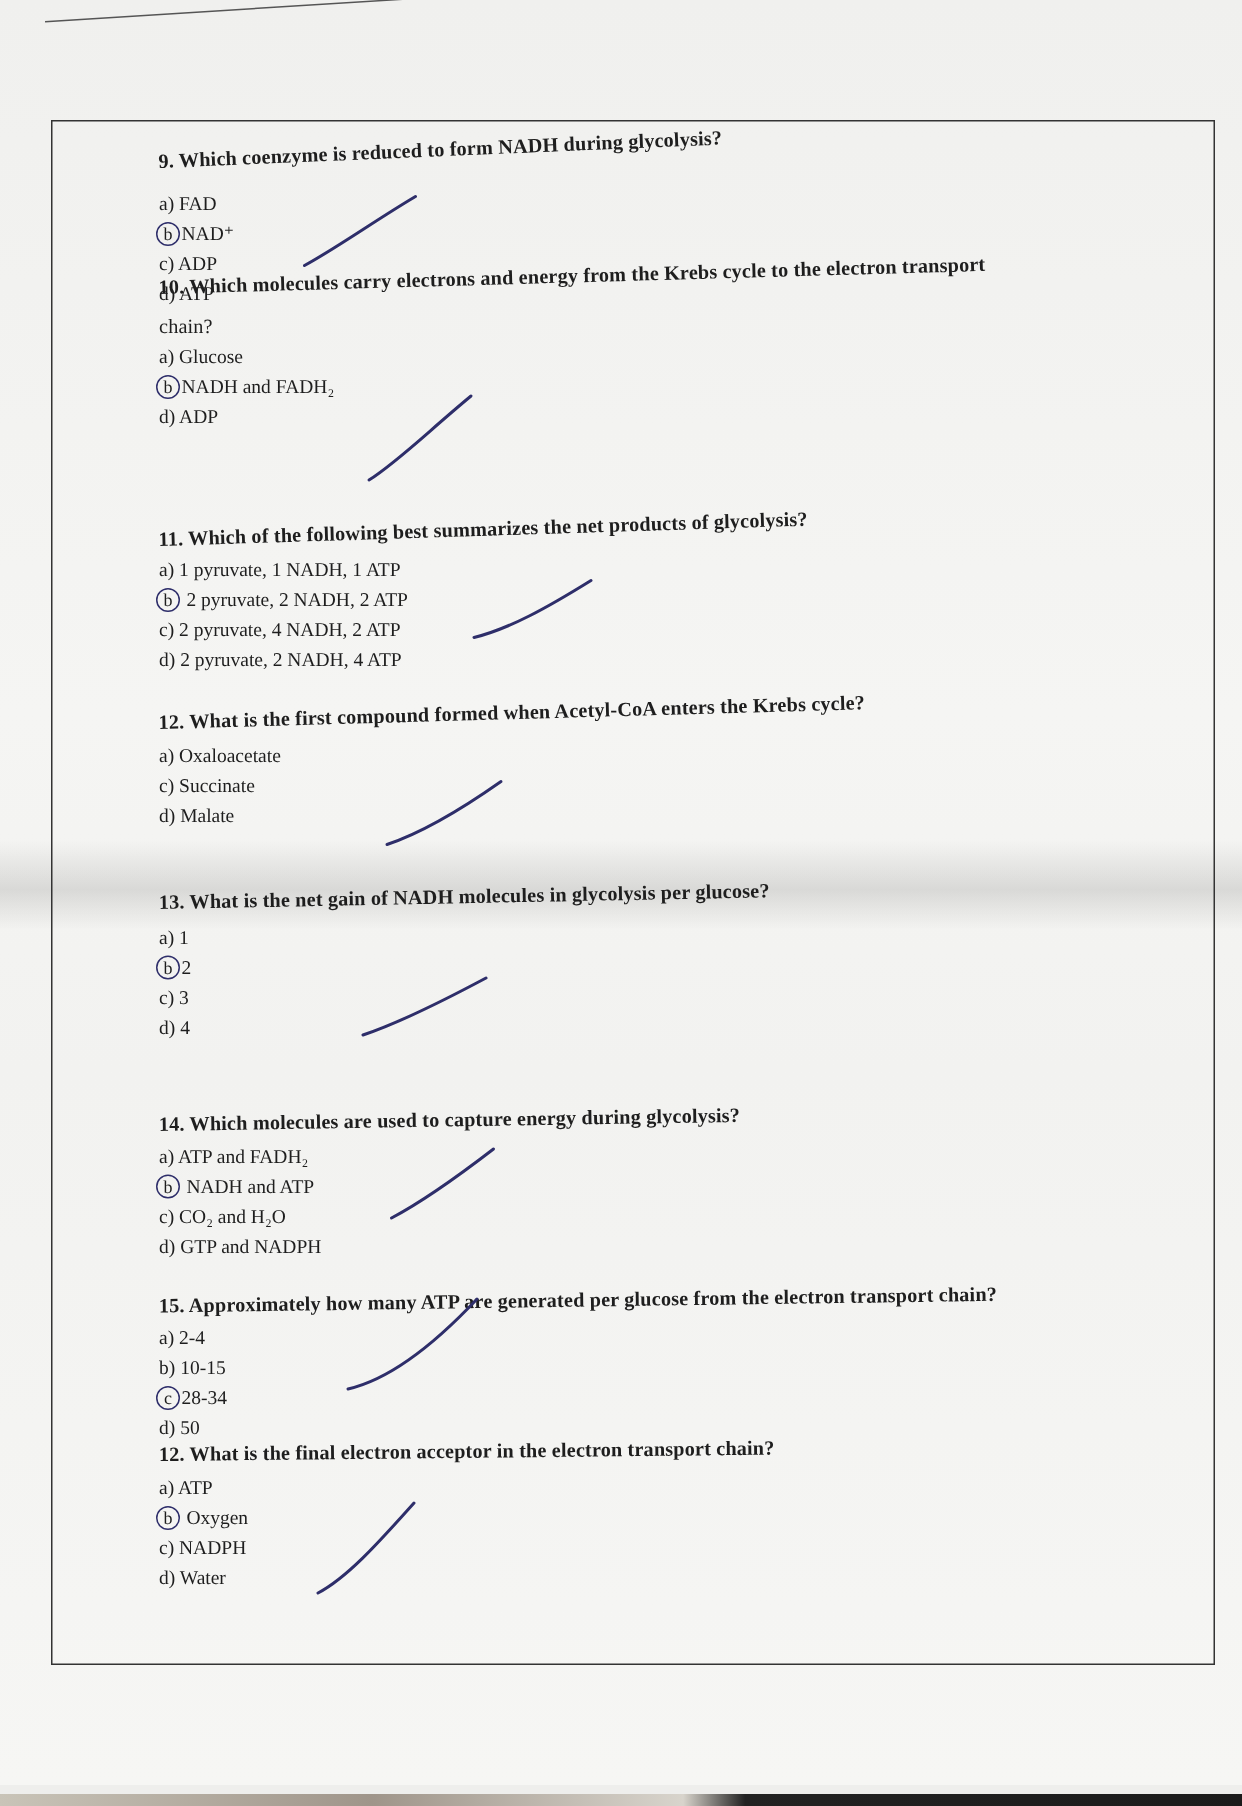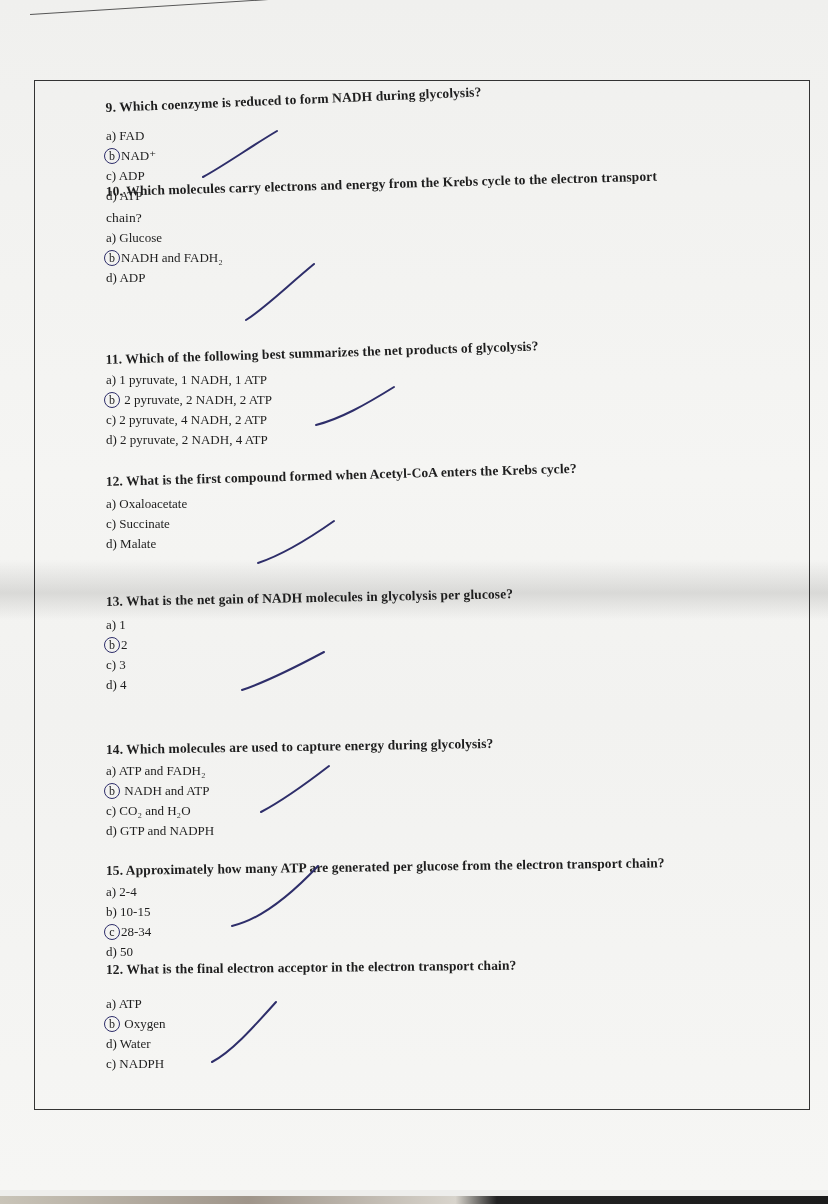--- a/index.html
+++ b/index.html
@@ -169,25 +169,25 @@
   </div>
   <svg class="check" style="left:226px;top:860px;" width="100" height="72">
       <path d="M6 66 C 32 60, 60 40, 92 6" stroke="#2e2e6a" stroke-width="2" fill="none" stroke-linecap="round"></path>
     </svg>
 
   <div class="question" style="top:962px;">
     <div class="q-text" style="transform:rotate(-0.6deg);">
       <span>12.</span>
       <span>What is the final electron acceptor in the electron transport chain?</span>
     </div>
-    <div class="options" style="margin-top:16px;">
+    <div class="options" style="margin-top:4px;">
       <div class="option"><span class="letter">a)</span> <span>ATP</span></div>
       <div class="option selected"><span class="letter">b</span> <span>Oxygen</span></div>
+      <div class="option"><span class="letter">c)</span> <span>NADPH</span></div>
       <div class="option"><span class="letter">d)</span> <span>Water</span></div>
-      <div class="option"><span class="letter">c)</span> <span>NADPH</span></div>
     </div>
   </div>
   <svg class="check" style="left:206px;top:996px;" width="80" height="72">
       <path d="M6 66 C 25 56, 45 34, 70 6" stroke="#2e2e6a" stroke-width="2" fill="none" stroke-linecap="round"></path>
     </svg>
 </div>
 
 <div class="bottom-strip"></div>
 
 </body></html>

